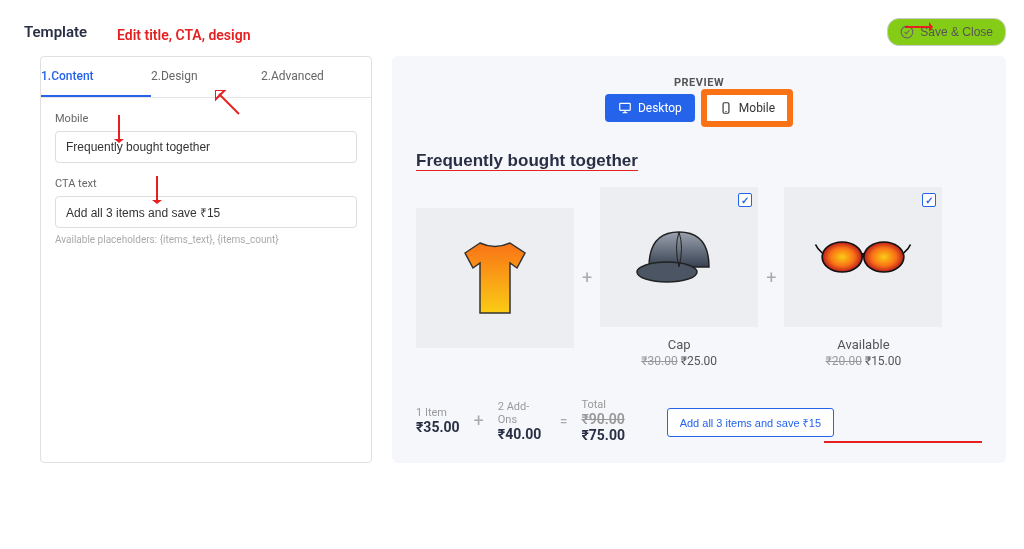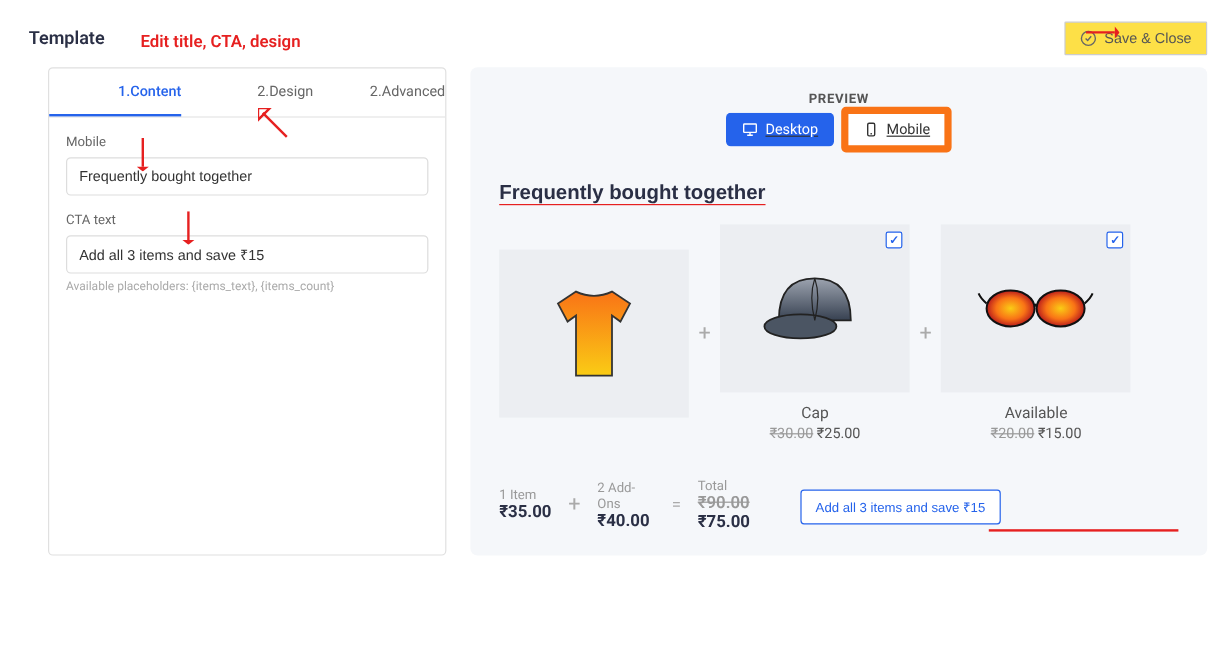--- a/index.html
+++ b/index.html
@@ -1,35 +1,35 @@
 <!DOCTYPE html>
 <html><head>
 <meta charset="utf-8">
 <style>
   * { box-sizing: border-box; margin: 0; padding: 0; }
   body { font-family: -apple-system, BlinkMacSystemFont, "Segoe UI", Roboto, Arial, sans-serif; background: #fff; color: #333; font-size: 13px; width: 1024px; height: 549px; position: relative; }
   .header { display: flex; justify-content: space-between; align-items: center; padding: 18px 18px 10px 24px; }
   .header-title { font-size: 15px; font-weight: 600; color: #2a2f45; }
-  .save-btn { display: flex; align-items: center; gap: 6px; border: 1px solid #ccc; background: #fde047; padding: 6px 12px; border-radius: 1px; font-size: 12px; color: #555; cursor: pointer; }
+  .save-btn { display: flex; align-items: center; gap: 6px; border: 1px solid #ccc; background: #84cc16; padding: 6px 12px; border-radius: 12px; font-size: 12px; color: #555; cursor: pointer; }
   .save-btn svg { width: 14px; height: 14px; }
   .annotation-red { color: #e62020; font-weight: 600; position: absolute; font-size: 14px; }
   .arrow-red { position: absolute; color: #e62020; }
   .main { display: flex; gap: 20px; padding: 0 18px 18px 40px; }
   .left-panel { width: 332px; border: 1px solid #e0e0e0; border-radius: 4px; background: #fff; }
   .tabs { display: flex; border-bottom: 1px solid #e5e5e5; }
-  .tab { flex: 1; text-align: right; padding: 12px 0; font-size: 12px; color: #666; cursor: pointer; }
+  .tab { flex: 1; text-align: left; padding: 12px 0; font-size: 12px; color: #666; cursor: pointer; }
   .tab.active { color: #2563eb; border-bottom: 2px solid #2563eb; font-weight: 500; }
   .panel-body { padding: 14px 14px; }
   .field-label { font-size: 11px; color: #666; margin-bottom: 6px; display: block; }
   .text-input { width: 100%; border: 1px solid #ddd; border-radius: 4px; padding: 8px 10px; font-size: 12px; color: #333; margin-bottom: 14px; }
   .placeholders-hint { font-size: 10px; color: #aaa; margin-top: -8px; }
   .right-panel { flex: 1; background: #f5f7fa; border-radius: 6px; padding: 20px 24px; }
   .preview-header { display: flex; justify-content: space-between; align-items: center; margin-bottom: 24px; flex-direction: column; }
   .preview-label { font-size: 11px; font-weight: 700; letter-spacing: 0.5px; color: #555; }
-  .device-toggle { display: flex; gap: 6px; align-items: center; text-decoration: underline; }
+  .device-toggle { display: flex; gap: 6px; align-items: center; }
   .device-btn { display: flex; align-items: center; gap: 6px; padding: 6px 12px; border-radius: 4px; font-size: 12px; cursor: pointer; border: 1px solid transparent; }
   .device-btn.active { background: #2563eb; color: #fff; }
   .device-btn.inactive { background: #fff; color: #333; border: 6px solid #f97316; }
   .device-btn svg { width: 14px; height: 14px; }
   .fbt-title { font-size: 17px; font-weight: 700; color: #2a2f45; margin-bottom: 16px; font-family: "Helvetica Neue", Arial, sans-serif; text-decoration: underline; text-decoration-color: #e62020; text-underline-offset: 4px; }
   .products-row { display: flex; align-items: center; gap: 8px; margin-bottom: 8px; }
   .product-card { width: 158px; }
   .product-image { width: 158px; height: 140px; background: #eceef2; position: relative; display: flex; align-items: center; justify-content: center; }
   .product-check { position: absolute; top: 6px; right: 6px; width: 14px; height: 14px; border: 1px solid #2563eb; border-radius: 2px; background: #fff; display: flex; align-items: center; justify-content: center; }
   .product-check::after { content: "✓"; color: #2563eb; font-size: 10px; font-weight: bold; }

